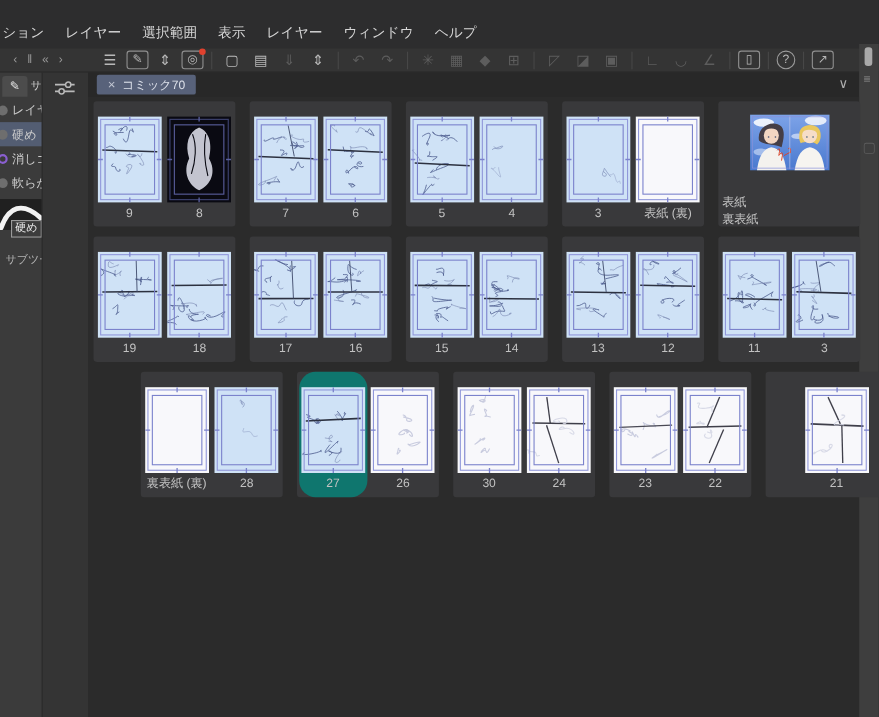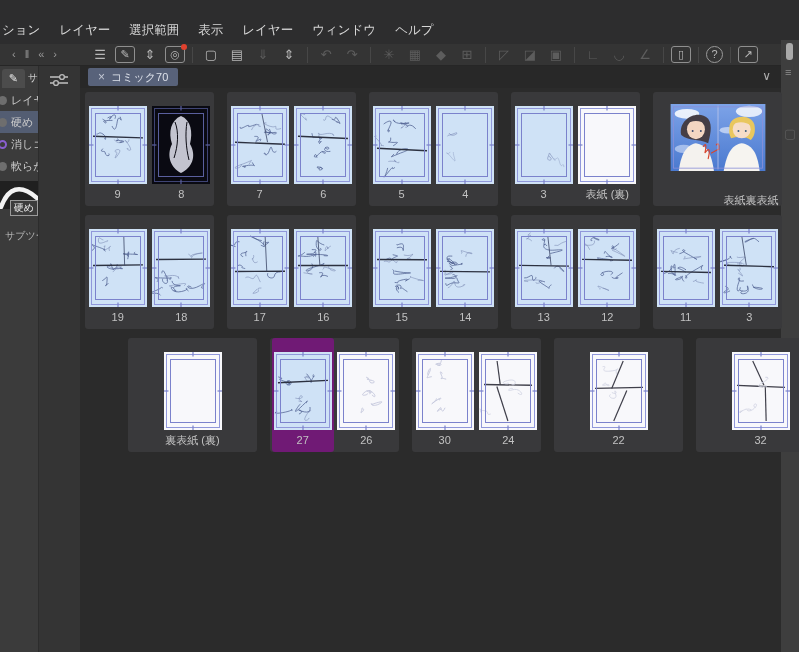--- a/index.html
+++ b/index.html
@@ -59,21 +59,21 @@
   .cell{display:flex;flex-direction:column;align-items:center;padding-top:14px;width:62px;border-radius:3px;cursor:default;}
   .cell.sel{background:#5a6880;}
   .thumb{position:relative;width:58px;height:78px;flex:0 0 auto;}
   .thumb svg{position:absolute;inset:0;width:100%;height:100%;display:block;}
   .thumb.sketch,.thumb.blue-light{background:#cfe2f6;}
   .thumb.dark{background:#0a0a12;}
   .thumb.white,.thumb.white-sketch,.thumb.white-panels{background:#f8f8fb;}
   .plabel{margin-top:5px;font-size:11px;color:#c2c2c2;line-height:1;white-space:nowrap;}
   .cover-cell{margin-top:12px;width:116px;height:82px;position:relative;}
   .cover-cell svg{position:absolute;inset:0;width:100%;height:100%;display:block;}
-  .cover-labels{display:flex;justify-content:flex-end;width:122px;margin-top:19px;}
+  .cover-labels{display:flex;justify-content:flex-end;width:122px;margin-top:19px;flex-direction:column;}
 </style>
 </head>
 <body>
 
 <div class="window">
 
   <div class="menubar">
     <div class="menubar-items">
         <span class="menu-item">ション</span>
         <span class="menu-item">レイヤー</span>
@@ -654,23 +654,38 @@
                   <rect x="2.5" y="2.5" width="53" height="73" fill="none" stroke="#9097da" stroke-width="1"></rect>
                   <rect x="6.5" y="7.5" width="45" height="63" fill="none" stroke="#7b82cc" stroke-width="1"></rect>
                   <line x1="29" y1="0" x2="29" y2="4.5" stroke="#7b82cc" stroke-width="1.2"></line>
                   <line x1="29" y1="73.5" x2="29" y2="78" stroke="#7b82cc" stroke-width="1.2"></line>
                   <line x1="0" y1="39" x2="4.5" y2="39" stroke="#7b82cc" stroke-width="1.2"></line>
                   <line x1="53.5" y1="39" x2="58" y2="39" stroke="#7b82cc" stroke-width="1.2"></line>
                 </svg>
               </div>
               <div class="plabel">裏表紙 (裏)</div>
             </div>
-          </div>
-          <div class="card">
-            <div class="cell sel" style="background: #701a75;">
+            <div class="cell">
+              <div class="thumb blue-light">
+                <svg viewBox="0 0 58 78">
+                  <path d="M23.4,12.7 c-0.1,-5.2 3.4,6.1 1.2,2.3 s5.6,-1.3 1.2,3.1" fill="none" stroke="#7787b3" stroke-width="0.8" opacity="0.75" stroke-linecap="round"></path>
+                  <path d="M38.9,44.4 c-6.7,2.5 -2.8,-5.3 -9.5,-4.0 s-2.0,-1.9 -2.8,-3.0" fill="none" stroke="#8795bd" stroke-width="0.7" opacity="0.6" stroke-linecap="round"></path>
+                  <rect x="2.5" y="2.5" width="53" height="73" fill="none" stroke="#9097da" stroke-width="1"></rect>
+                  <rect x="6.5" y="7.5" width="45" height="63" fill="none" stroke="#7b82cc" stroke-width="1"></rect>
+                  <line x1="29" y1="0" x2="29" y2="4.5" stroke="#7b82cc" stroke-width="1.2"></line>
+                  <line x1="29" y1="73.5" x2="29" y2="78" stroke="#7b82cc" stroke-width="1.2"></line>
+                  <line x1="0" y1="39" x2="4.5" y2="39" stroke="#7b82cc" stroke-width="1.2"></line>
+                  <line x1="53.5" y1="39" x2="58" y2="39" stroke="#7b82cc" stroke-width="1.2"></line>
+                </svg>
+              </div>
+              <div class="plabel">28</div>
+            </div>
+          </div>
+          <div class="card">
+            <div class="cell sel" style="background: #0f766e; border-radius: 15px;">
               <div class="thumb sketch">
                 <svg viewBox="0 0 58 78">
                   <path d="M13.6,32.9 c5.9,0.9 1.0,-2.3 -6.0,-4.6 s6.5,-0.5 -3.0,-3.3" fill="none" stroke="#49598c" stroke-width="0.9" opacity="0.8" stroke-linecap="round"></path>
                   <path d="M32.5,50.9 c-1.9,0.6 6.0,-7.0 -5.7,4.3 s-0.6,-3.8 -0.6,-3.4" fill="none" stroke="#49598c" stroke-width="0.9" opacity="0.8" stroke-linecap="round"></path>
                   <path d="M36.0,55.4 c0.3,2.4 0.4,6.5 -8.4,3.8 s5.7,-0.8 -2.3,2.7" fill="none" stroke="#49598c" stroke-width="0.9" opacity="0.8" stroke-linecap="round"></path>
                   <path d="M13.4,29.1 c7.3,2.5 -3.9,5.5 -0.7,0.8 s6.9,4.4 2.5,1.7" fill="none" stroke="#49598c" stroke-width="0.9" opacity="0.8" stroke-linecap="round"></path>
                   <path d="M18.0,58.7 c-2.3,-3.2 5.2,-0.7 -9.2,1.9 s-1.8,-4.2 -7.6,0.5" fill="none" stroke="#49598c" stroke-width="0.9" opacity="0.8" stroke-linecap="round"></path>
                   <path d="M39.3,22.8 c-1.9,5.3 3.6,-2.8 -0.8,3.7 s3.0,5.4 -5.7,-4.5" fill="none" stroke="#49598c" stroke-width="0.9" opacity="0.8" stroke-linecap="round"></path>
                   <path d="M34.4,60.0 c3.3,0.1 3.3,-5.4 -1.9,2.9 s2.6,5.3 2.6,3.4" fill="none" stroke="#6d7aa8" stroke-width="0.7" opacity="0.7" stroke-linecap="round"></path>
                   <path d="M24.9,49.1 c7.9,1.0 -1.6,0.8 0.6,-3.9 s6.4,3.3 -3.8,1.0" fill="none" stroke="#6d7aa8" stroke-width="0.7" opacity="0.7" stroke-linecap="round"></path>
@@ -739,20 +754,39 @@
                   <line x1="29" y1="73.5" x2="29" y2="78" stroke="#7b82cc" stroke-width="1.2"></line>
                   <line x1="0" y1="39" x2="4.5" y2="39" stroke="#7b82cc" stroke-width="1.2"></line>
                   <line x1="53.5" y1="39" x2="58" y2="39" stroke="#7b82cc" stroke-width="1.2"></line>
                 </svg>
               </div>
               <div class="plabel">24</div>
             </div>
           </div>
           <div class="card">
             <div class="cell">
+              <div class="thumb white-sketch">
+                <svg viewBox="0 0 58 78">
+                  <path d="M38.3,61.8 c-1.9,1.5 -8.8,6.1 4.8,-2.0 s-4.1,2.6 -4.1,1.2" fill="none" stroke="#c3c7db" stroke-width="1" opacity="0.9" stroke-linecap="round"></path>
+                  <path d="M39.0,25.2 c1.3,5.0 5.4,0.2 9.3,-2.6 s4.7,0.5 -7.8,4.6" fill="none" stroke="#c3c7db" stroke-width="1" opacity="0.9" stroke-linecap="round"></path>
+                  <path d="M10.1,38.7 c-3.2,5.3 -5.1,-3.0 2.0,-0.2 s-2.6,-0.6 3.9,3.2" fill="none" stroke="#c3c7db" stroke-width="1" opacity="0.9" stroke-linecap="round"></path>
+                  <path d="M36.9,33.0 c-4.7,-1.4 7.8,5.6 -3.9,1.9 s-2.6,-4.9 -6.3,3.6" fill="none" stroke="#c3c7db" stroke-width="1" opacity="0.9" stroke-linecap="round"></path>
+                  <path d="M12.7,42.6 c7.4,4.8 1.9,-6.5 5.1,0.2 s-0.1,-4.3 4.2,2.6" fill="none" stroke="#c3c7db" stroke-width="1" opacity="0.9" stroke-linecap="round"></path>
+                  <line x1="5" y1="36.5937414266118" x2="53" y2="34.506601508916326" stroke="#4a4a55" stroke-width="1.2"></line>
+                  <rect x="2.5" y="2.5" width="53" height="73" fill="none" stroke="#9097da" stroke-width="1"></rect>
+                  <rect x="6.5" y="7.5" width="45" height="63" fill="none" stroke="#7b82cc" stroke-width="1"></rect>
+                  <line x1="29" y1="0" x2="29" y2="4.5" stroke="#7b82cc" stroke-width="1.2"></line>
+                  <line x1="29" y1="73.5" x2="29" y2="78" stroke="#7b82cc" stroke-width="1.2"></line>
+                  <line x1="0" y1="39" x2="4.5" y2="39" stroke="#7b82cc" stroke-width="1.2"></line>
+                  <line x1="53.5" y1="39" x2="58" y2="39" stroke="#7b82cc" stroke-width="1.2"></line>
+                </svg>
+              </div>
+              <div class="plabel">23</div>
+            </div>
+            <div class="cell">
               <div class="thumb white-panels">
                 <svg viewBox="0 0 58 78">
                   <line x1="5" y1="36.412379972565155" x2="53" y2="35.33984910836762" stroke="#3f3f4a" stroke-width="1.4"></line>
                   <line x1="33.20250342935528" y1="9" x2="21.710819615912207" y2="36.412379972565155" stroke="#3f3f4a" stroke-width="1.2"></line>
                   <line x1="36.827572016460906" y1="38.412379972565155" x2="23.741675240054867" y2="69" stroke="#3f3f4a" stroke-width="1.2"></line>
                   <path d="M20.1,42.7 c-3.7,3.4 8.6,6.7 5.4,-1.0 s5.4,3.1 -3.3,-1.0" fill="none" stroke="#d4d6e4" stroke-width="1" opacity="0.9" stroke-linecap="round"></path>
                   <path d="M13.0,14.6 c6.9,-1.4 -6.3,5.8 7.3,4.5 s3.5,-5.9 6.3,3.6" fill="none" stroke="#d4d6e4" stroke-width="1" opacity="0.9" stroke-linecap="round"></path>
                   <path d="M15.4,30.9 c2.7,5.4 6.2,1.1 1.7,1.9 s-6.7,0.6 -2.5,-1.0" fill="none" stroke="#d4d6e4" stroke-width="1" opacity="0.9" stroke-linecap="round"></path>
                   <rect x="2.5" y="2.5" width="53" height="73" fill="none" stroke="#9097da" stroke-width="1"></rect>
                   <rect x="6.5" y="7.5" width="45" height="63" fill="none" stroke="#7b82cc" stroke-width="1"></rect>
@@ -776,20 +810,20 @@
                   <path d="M19.0,57.7 c-7.6,-3.3 -3.8,5.1 3.2,-1.3 s-4.3,-5.2 1.0,-0.6" fill="none" stroke="#d4d6e4" stroke-width="1" opacity="0.9" stroke-linecap="round"></path>
                   <path d="M35.5,25.7 c-7.7,-0.5 7.9,-2.2 -4.6,4.6 s4.7,2.7 4.1,4.0" fill="none" stroke="#d4d6e4" stroke-width="1" opacity="0.9" stroke-linecap="round"></path>
                   <rect x="2.5" y="2.5" width="53" height="73" fill="none" stroke="#9097da" stroke-width="1"></rect>
                   <rect x="6.5" y="7.5" width="45" height="63" fill="none" stroke="#7b82cc" stroke-width="1"></rect>
                   <line x1="29" y1="0" x2="29" y2="4.5" stroke="#7b82cc" stroke-width="1.2"></line>
                   <line x1="29" y1="73.5" x2="29" y2="78" stroke="#7b82cc" stroke-width="1.2"></line>
                   <line x1="0" y1="39" x2="4.5" y2="39" stroke="#7b82cc" stroke-width="1.2"></line>
                   <line x1="53.5" y1="39" x2="58" y2="39" stroke="#7b82cc" stroke-width="1.2"></line>
                 </svg>
               </div>
-              <div class="plabel">32</div>
+              <div class="plabel">21</div>
             </div>
           </div>
         </div>
       </div>
   </div>
 
 </div>
 
 </body></html>

